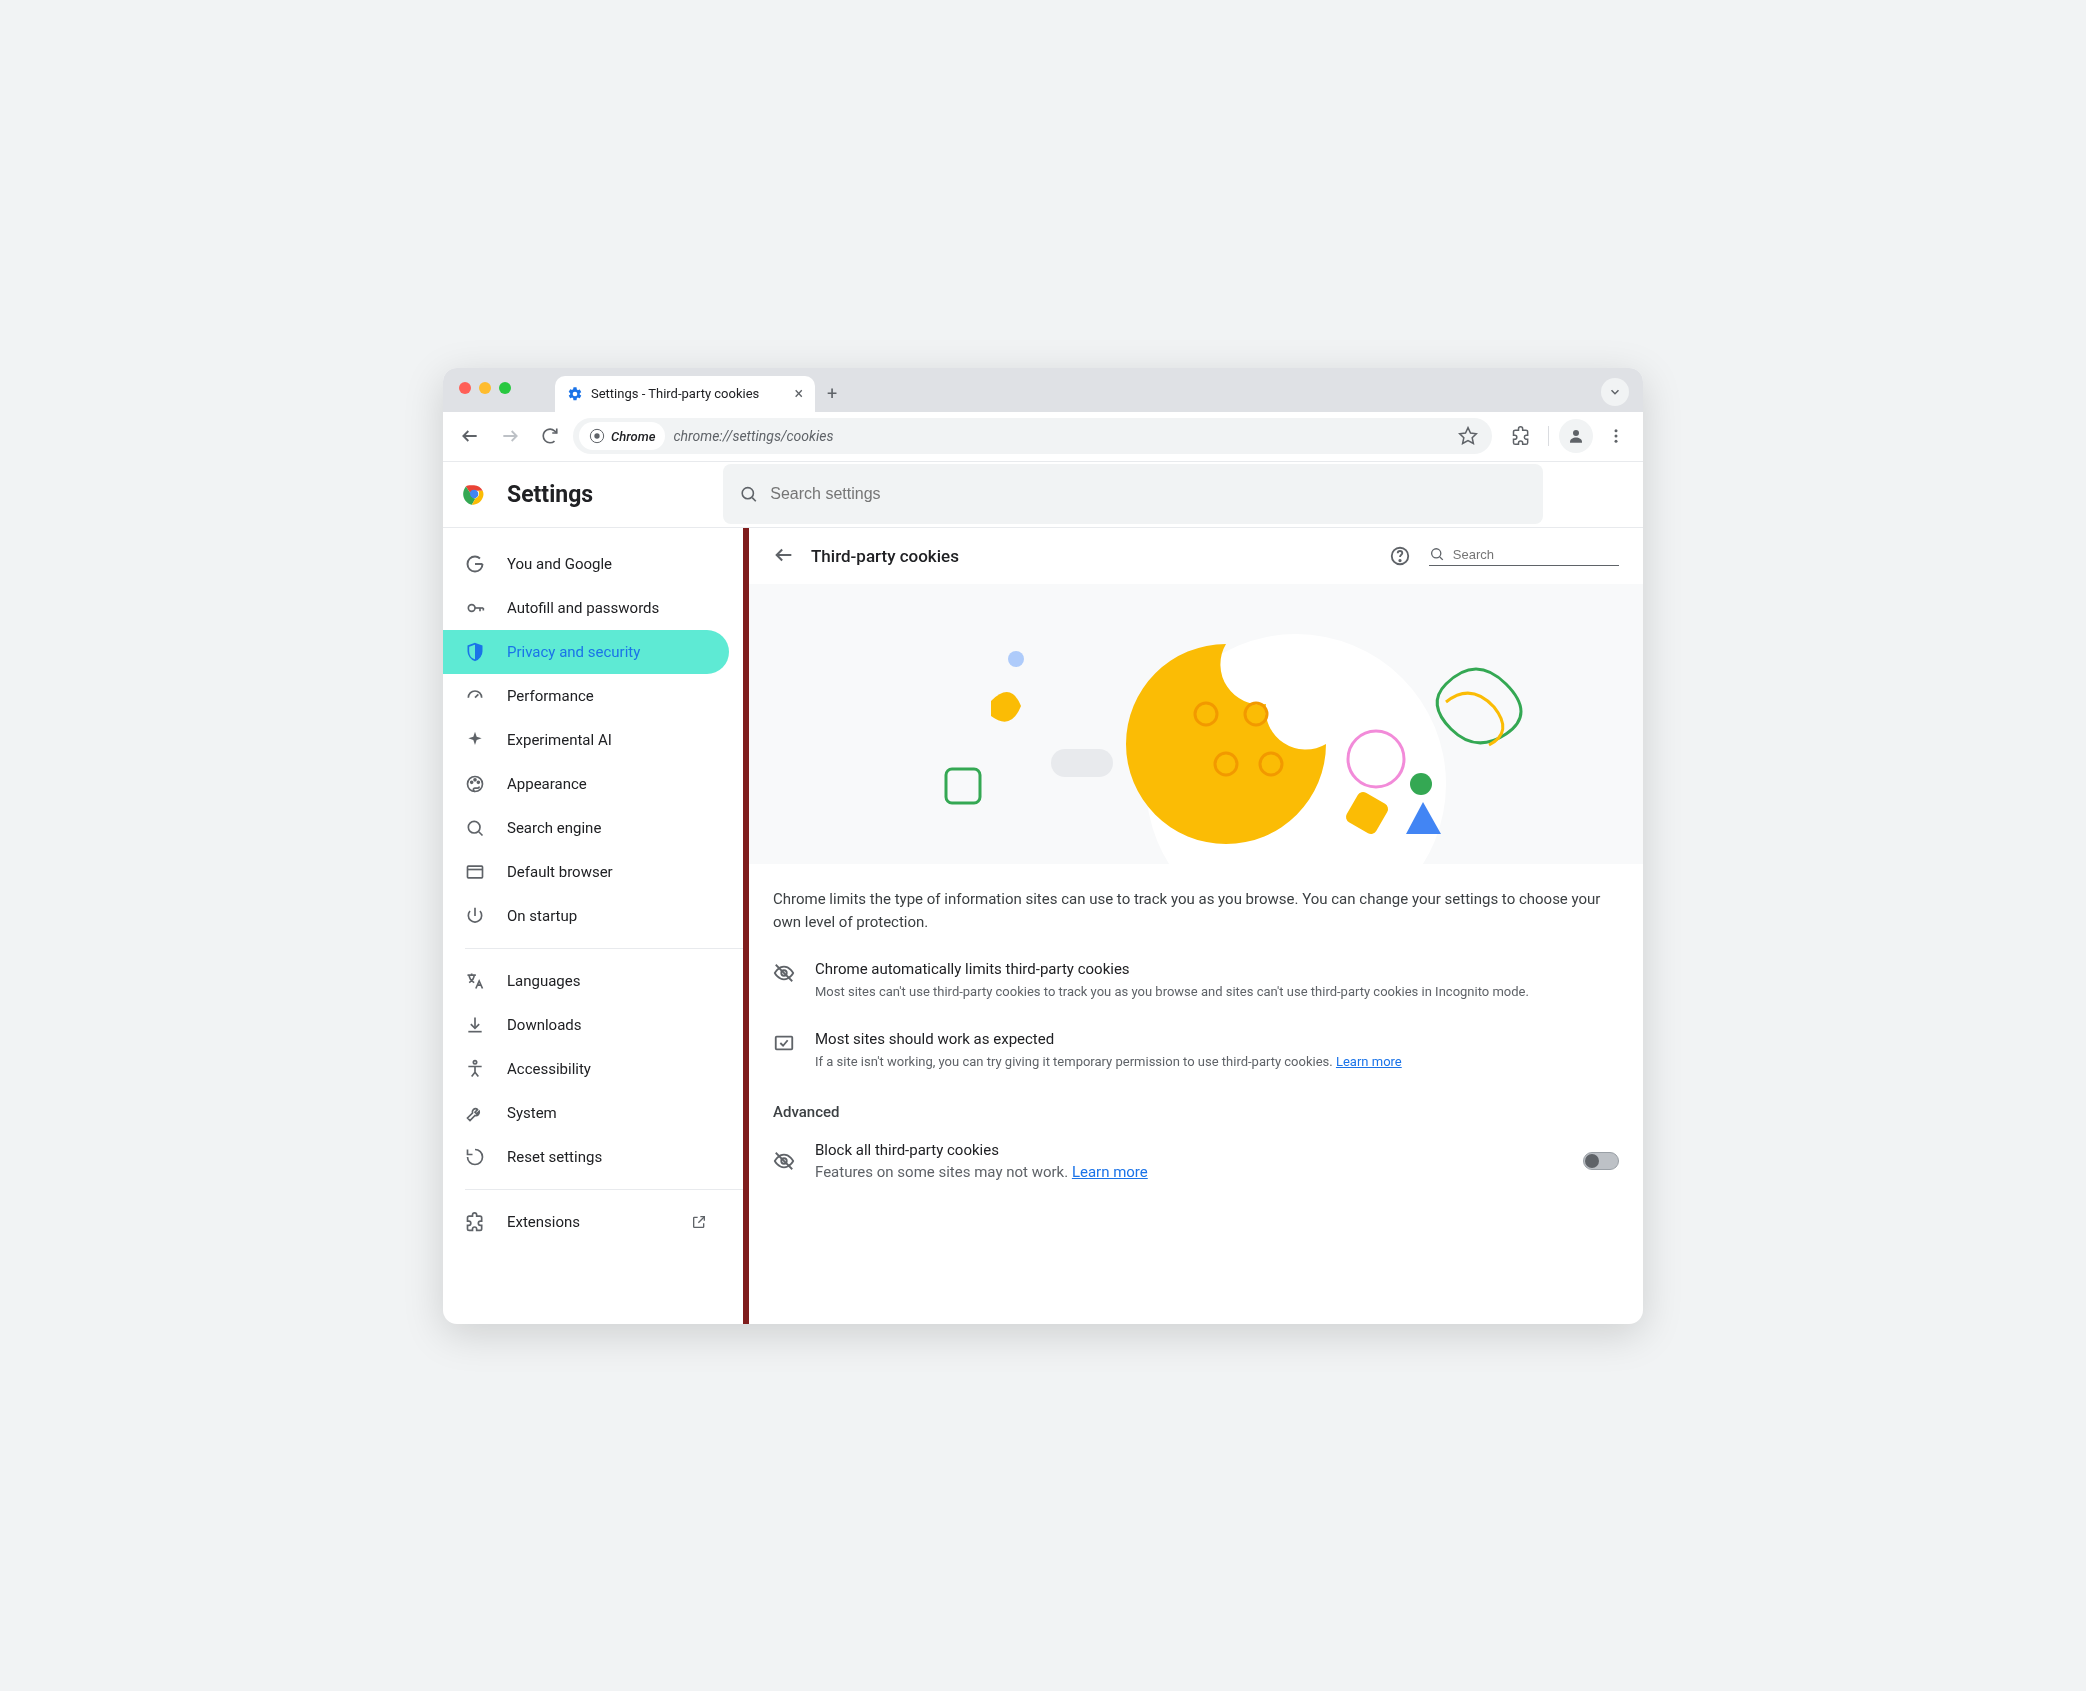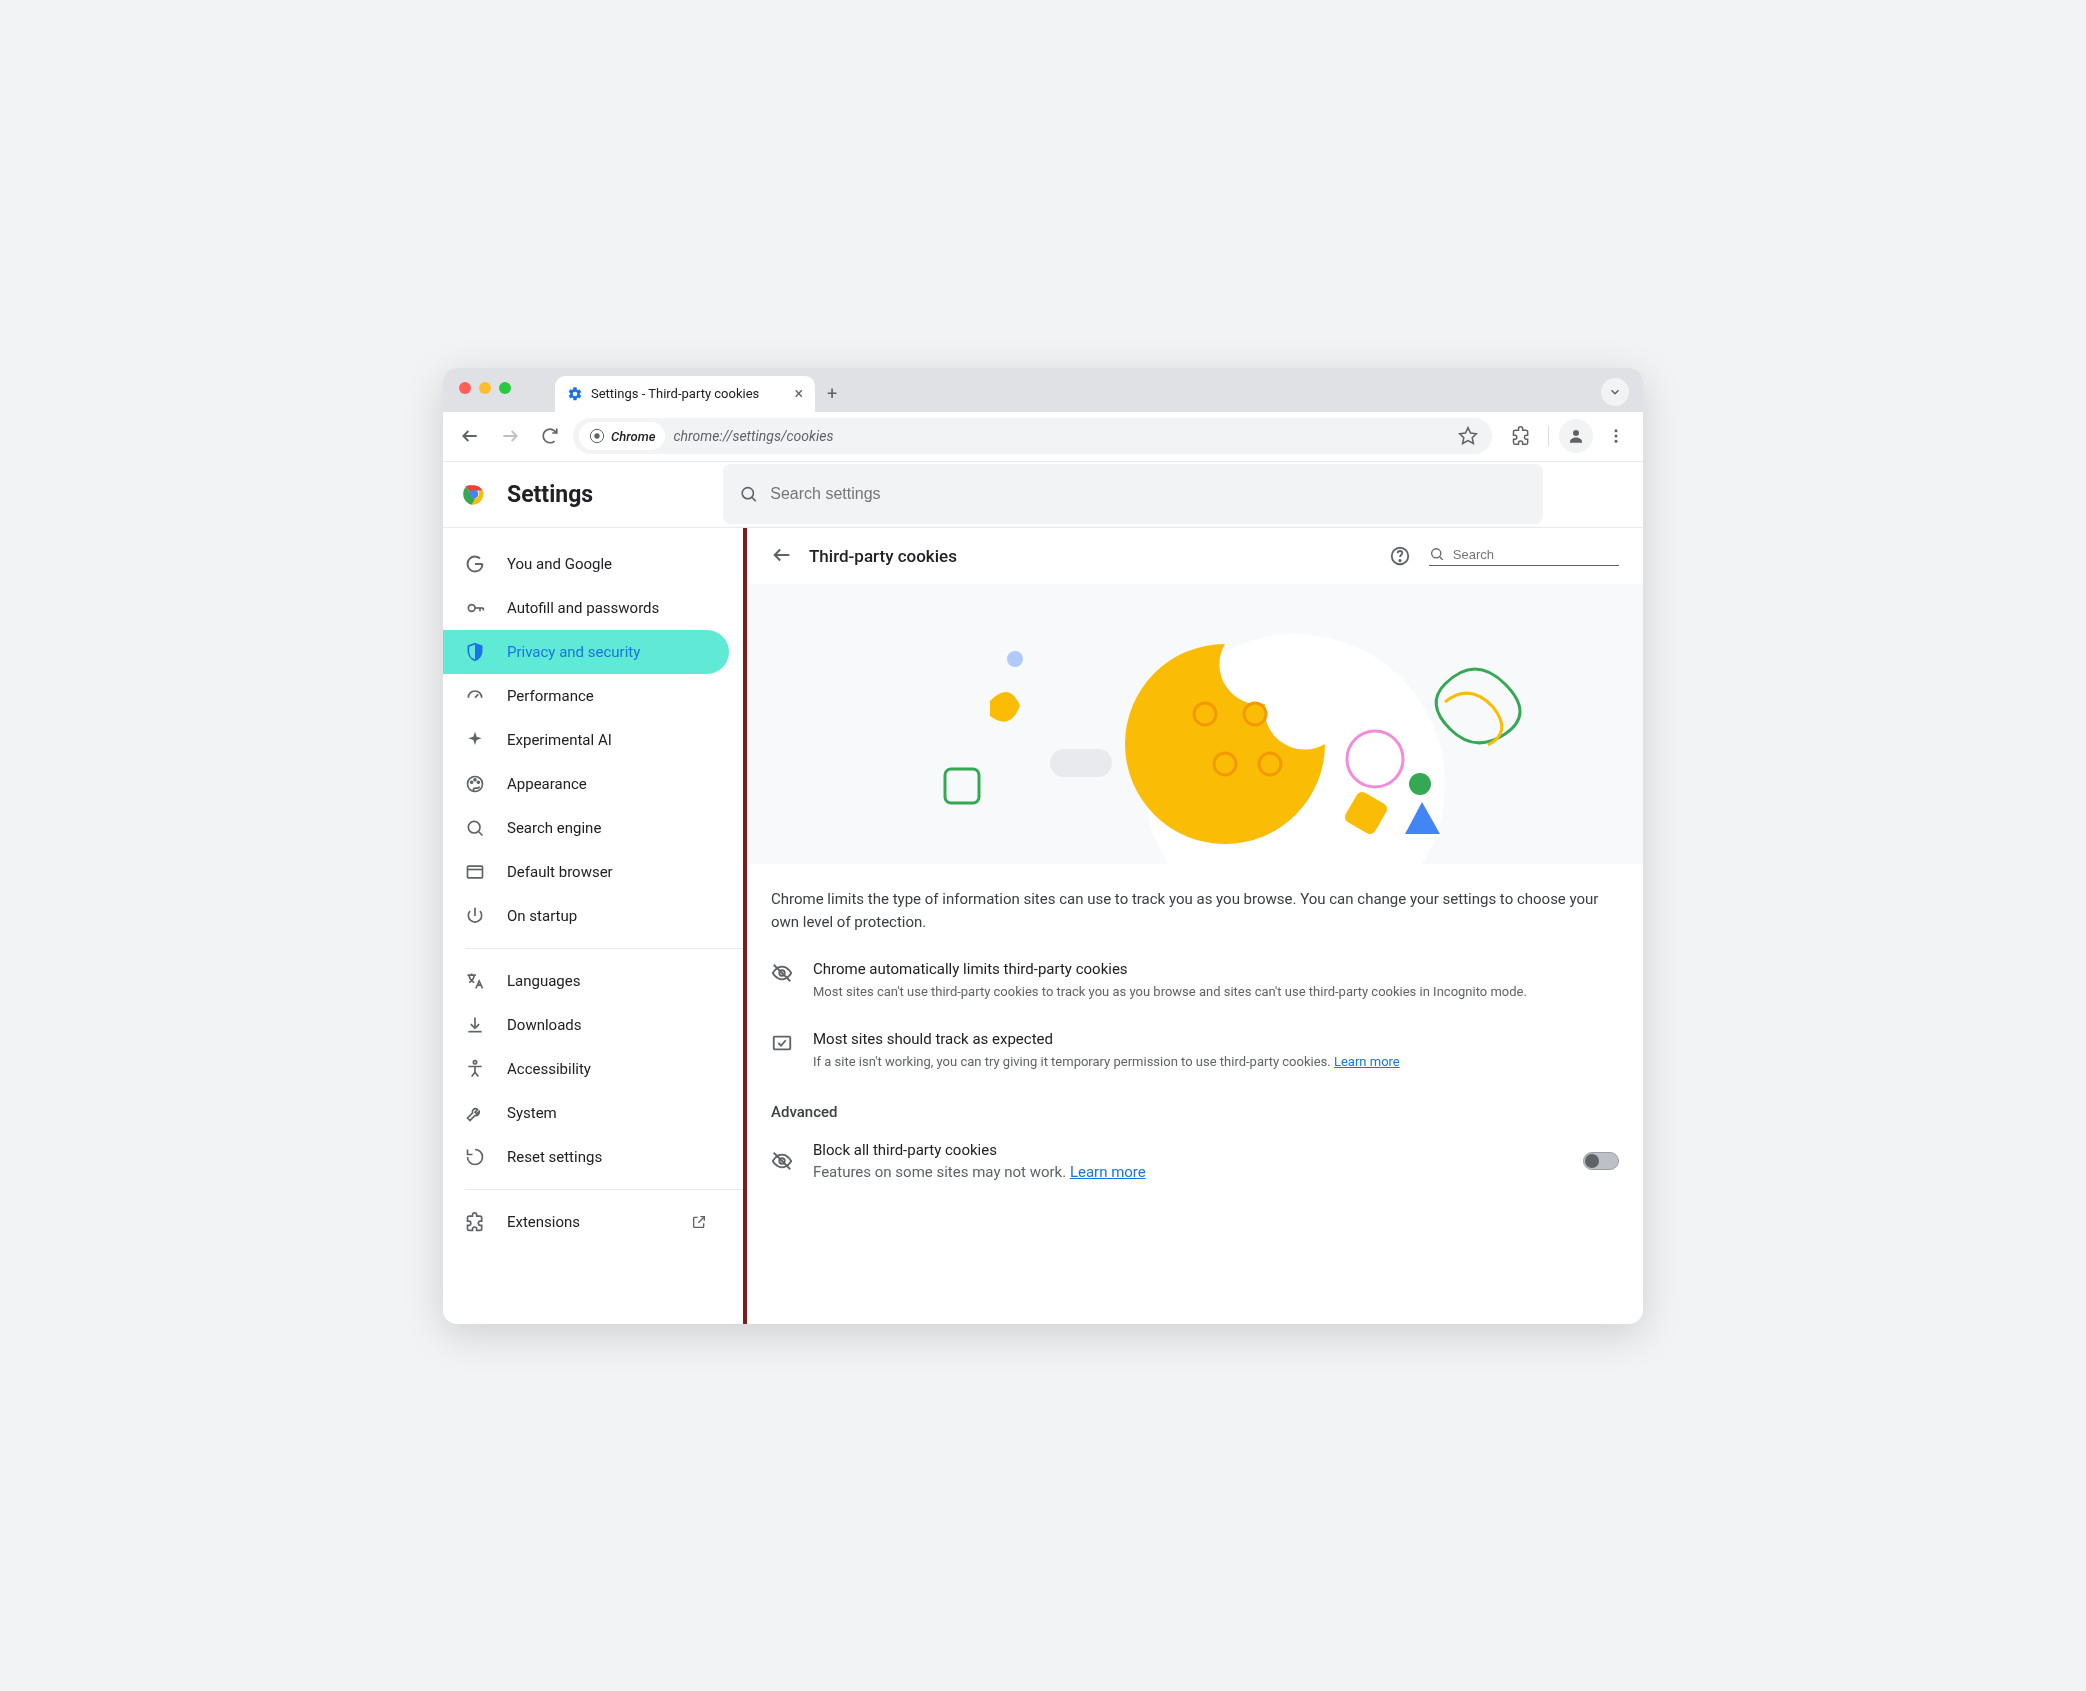--- a/index.html
+++ b/index.html
@@ -127,21 +127,21 @@
   border-radius: 0 22px 22px 0;
   margin-right: 14px;
 }
 .sb-item.active { background:#5eead4; color:#1a73e8; }
 .sb-item.active .sb-icon { color:#1a73e8; }
 .sb-icon { width:20px; height:20px; color:#5f6368; display:flex; align-items:center; justify-content:center;}
 .sb-sep { height:1px; background:#e8eaed; margin: 10px 0 10px 22px; }
 .sb-item .launch { margin-left:auto; color:#5f6368; }
 .main {
   flex:1;
-  border-left:4px solid #7f1d1d;
+  border-left:6px solid #7f1d1d;
   overflow-y:auto;
   padding-bottom: 28px;
 }
 .subheader {
   height: 56px;
   display:flex;
   align-items:center;
   padding: 0 24px;
   gap:14px;
   position:sticky;
@@ -513,21 +513,21 @@
         </div>
 
         <div class="info-block">
           <div class="icn">
             <svg width="22" height="22" viewBox="0 0 24 24" fill="none" stroke="currentColor" stroke-width="2">
                 <rect x="3" y="5" width="18" height="14" rx="1"></rect>
                 <polyline points="8 12 11 15 16 9"></polyline>
               </svg>
           </div>
           <div>
-            <div class="ttl">Most sites should track as expected</div>
+            <div class="ttl">Most sites should work as expected</div>
             <div class="desc">
               <span>If a site isn't working, you can try giving it temporary permission to use third-party cookies. </span><a href="#">Learn more</a>
             </div>
           </div>
         </div>
 
         <div class="section-label">Advanced</div>
 
         <div class="toggle-row">
           <div class="icn" style="color:#5f6368;">

